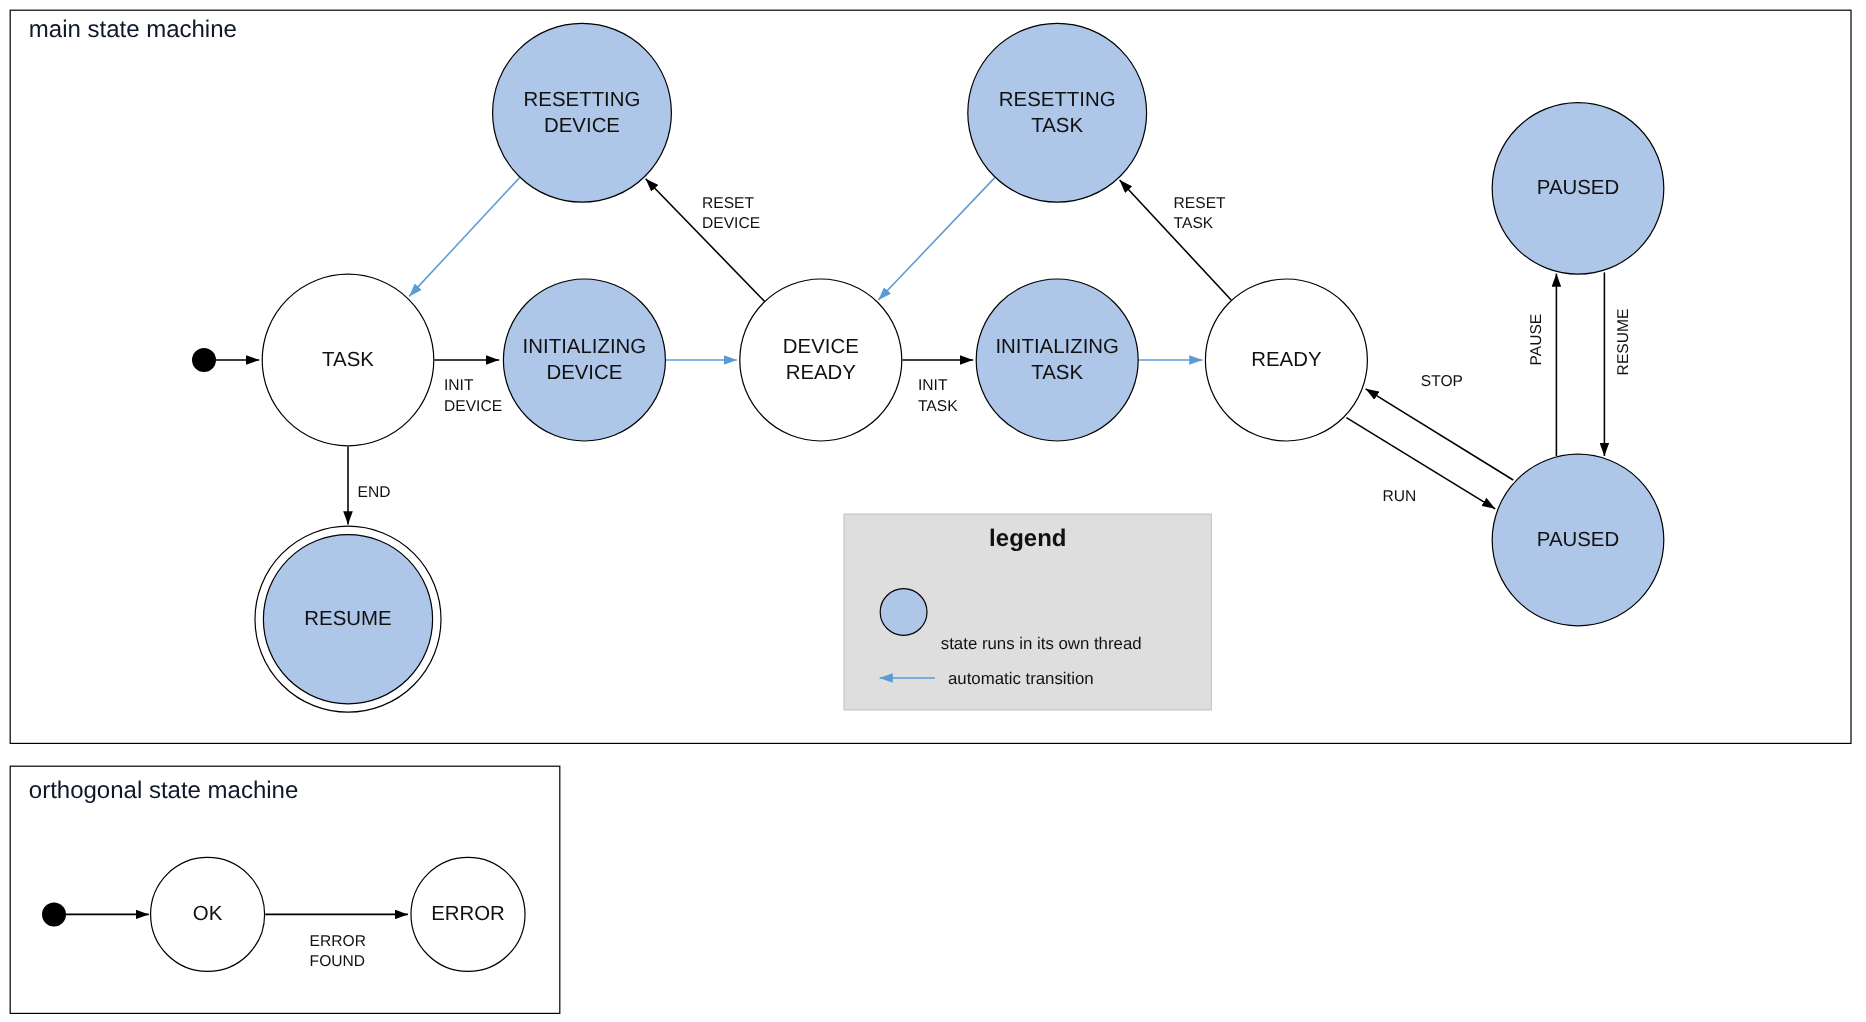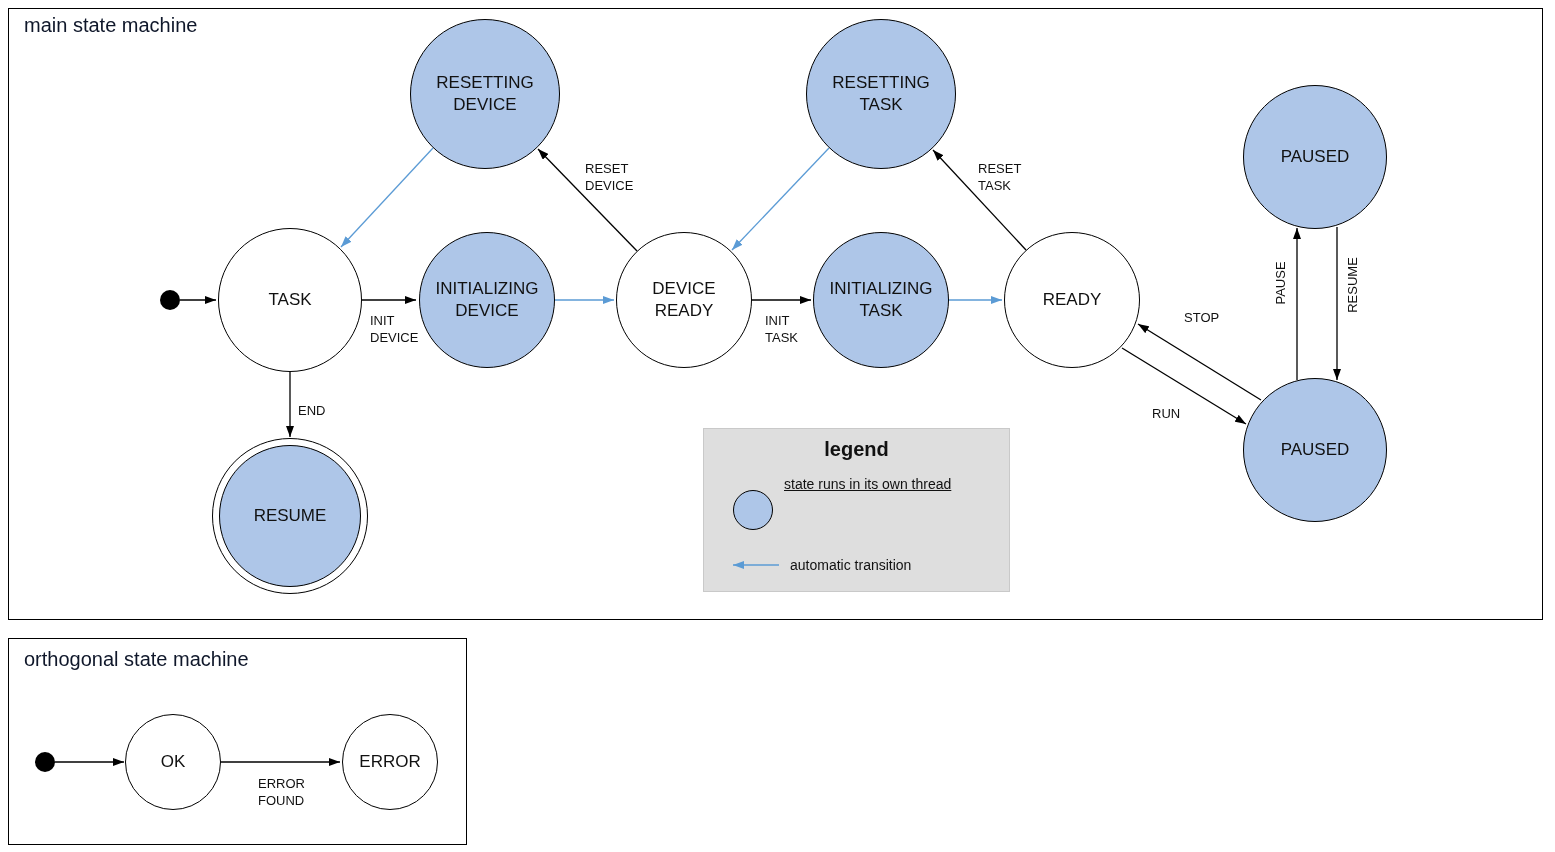--- a/index.html
+++ b/index.html
@@ -29,21 +29,21 @@
 <div class="canvas">
 
   <div class="frame" style="left:8px;top:8px;width:1535px;height:612px;"></div>
   <div class="frame" style="left:8px;top:638px;width:459px;height:207px;"></div>
   <div class="frame-title" style="left:24px;top:14px;">main state machine</div>
   <div class="frame-title" style="left:24px;top:648px;">orthogonal state machine</div>
 
   <div class="legend-box"></div>
   <div class="legend-title">legend</div>
   <div class="state" style="left: 733px; top: 490px; width: 40px; height: 40px; background: rgb(174, 198, 232);"></div>
-  <div class="legend-text" style="left:784px;top:484px;text-decoration:underline;">state runs in its own thread</div>
+  <div class="legend-text" style="left:784px;top:536px;">state runs in its own thread</div>
   <div class="legend-text" style="left:790px;top:565px;">automatic transition</div>
 
   <svg class="edges" width="1555" height="852">
     <defs>
       <marker id="ah-black" viewBox="0 0 11 8" refX="11" refY="4" markerWidth="11" markerHeight="8" markerUnits="userSpaceOnUse" orient="auto">
         <path d="M0,0 L11,4 L0,8 z" fill="#000"></path>
       </marker>
       <marker id="ah-blue" viewBox="0 0 11 8" refX="11" refY="4" markerWidth="11" markerHeight="8" markerUnits="userSpaceOnUse" orient="auto">
         <path d="M0,0 L11,4 L0,8 z" fill="#5b9bd5"></path>
       </marker>

